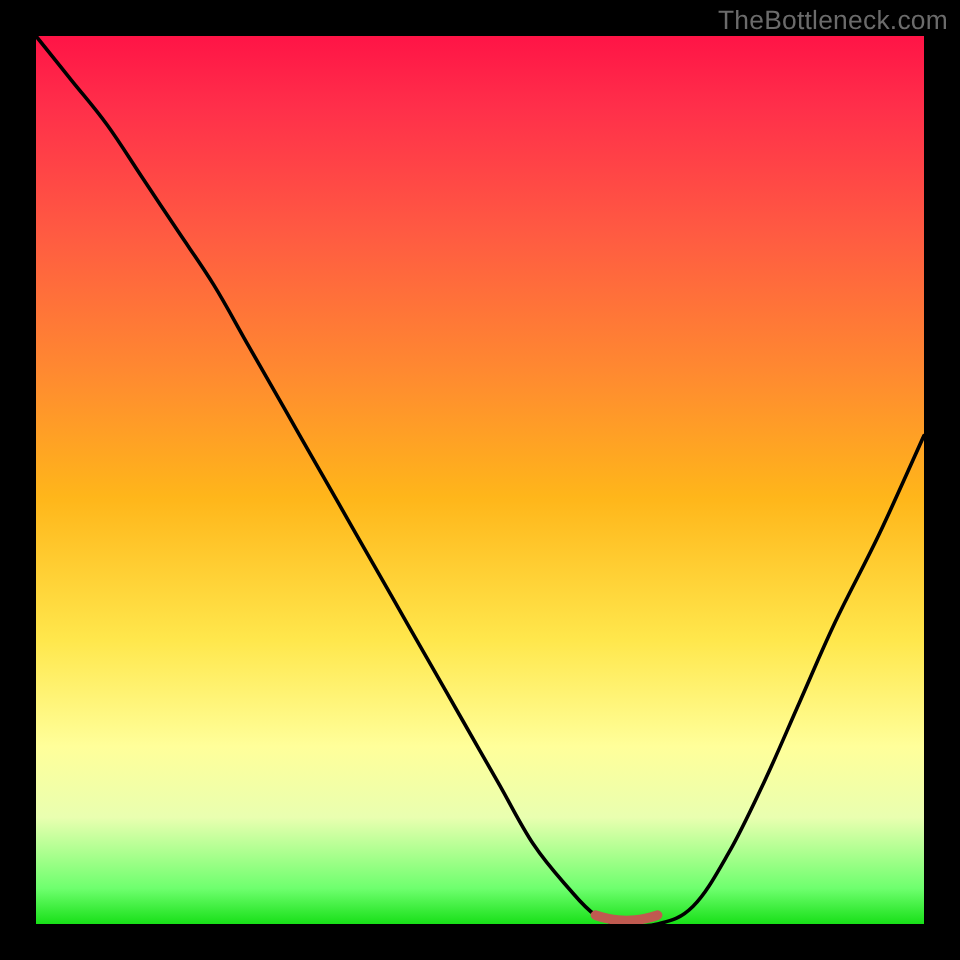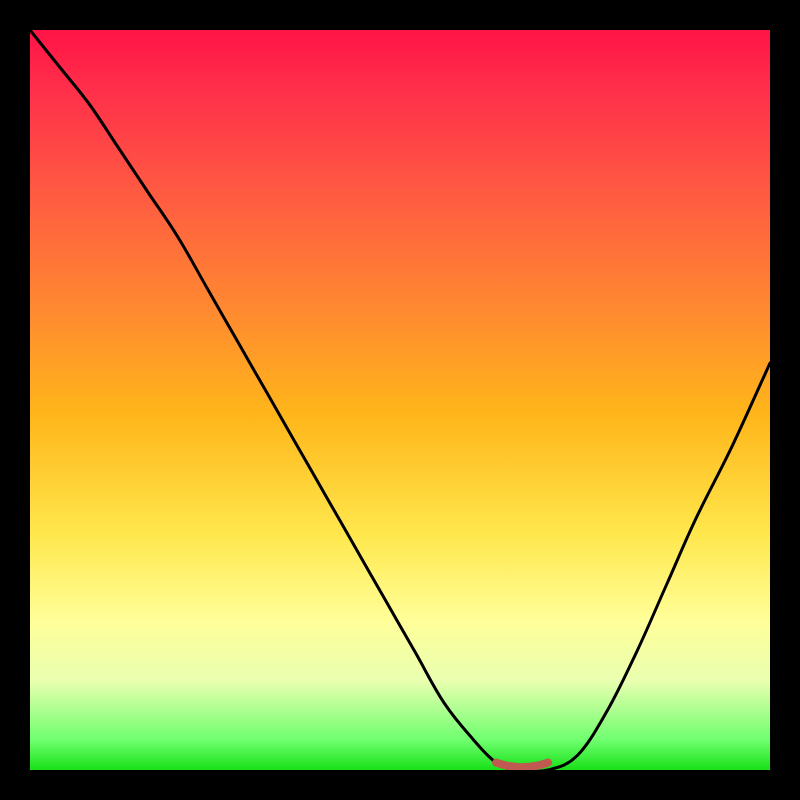--- a/index.html
+++ b/index.html
@@ -61,20 +61,21 @@
     left: 0;
     top: 0;
     width: 100%;
     height: 100%;
   }
 </style>
 </head>
 <body>
 
 <div class="frame">
+  <div class="watermark">TheBottleneck.com</div>
 
   <div class="plot-area">
     <div class="gradient-bg"></div>
 
     <svg class="curve-layer" viewBox="0 0 740 740" preserveAspectRatio="none">
       <path fill="none" stroke="#000" stroke-width="3" stroke-linecap="round" d="M 0.0 0.0 C 5.3 6.7, 18.9 23.7, 29.6 37.0 C 40.3 50.3, 48.5 59.3, 59.2 74.0 C 69.9 88.7, 78.1 102.4, 88.8 118.4 C 99.5 134.4, 107.7 146.8, 118.4 162.8 C 129.1 178.8, 137.3 189.9, 148.0 207.2 C 158.7 224.5, 166.9 240.4, 177.6 259.0 C 188.3 277.6, 196.5 292.2, 207.2 310.8 C 217.9 329.4, 226.1 344.0, 236.8 362.6 C 247.5 381.2, 255.7 395.8, 266.4 414.4 C 277.1 433.0, 285.3 447.6, 296.0 466.2 C 306.7 484.8, 314.9 499.4, 325.6 518.0 C 336.3 536.6, 344.5 551.2, 355.2 569.8 C 365.9 588.4, 374.1 603.0, 384.8 621.6 C 395.5 640.2, 403.7 657.4, 414.4 673.4 C 425.1 689.4, 434.7 699.7, 444.0 710.4 C 453.3 721.1, 458.2 727.3, 466.2 732.6 C 474.2 737.9, 479.1 738.7, 488.4 740.0 C 497.7 741.3, 507.3 742.7, 518.0 740.0 C 528.7 737.3, 536.9 735.9, 547.6 725.2 C 558.3 714.5, 566.5 699.4, 577.2 680.8 C 587.9 662.2, 596.1 644.2, 606.8 621.6 C 617.5 599.0, 625.7 579.0, 636.4 555.0 C 647.1 531.0, 654.0 513.7, 666.0 488.4 C 678.0 463.1, 689.7 442.4, 703.0 414.4 C 716.3 386.4, 733.3 347.7, 740.0 333.0"></path>
       <path fill="none" stroke="#c05a50" stroke-width="8" stroke-linecap="round" d="M 466.2 732.6 C 467.5 733.0, 470.9 734.2, 473.6 734.8 C 476.3 735.5, 478.3 735.9, 481.0 736.3 C 483.7 736.7, 485.7 736.9, 488.4 737.0 C 491.1 737.2, 493.1 737.2, 495.8 737.0 C 498.5 736.9, 500.5 736.7, 503.2 736.3 C 505.9 735.9, 507.9 735.5, 510.6 734.8 C 513.3 734.2, 516.7 733.0, 518.0 732.6"></path>
     </svg>
   </div>
 </div>

